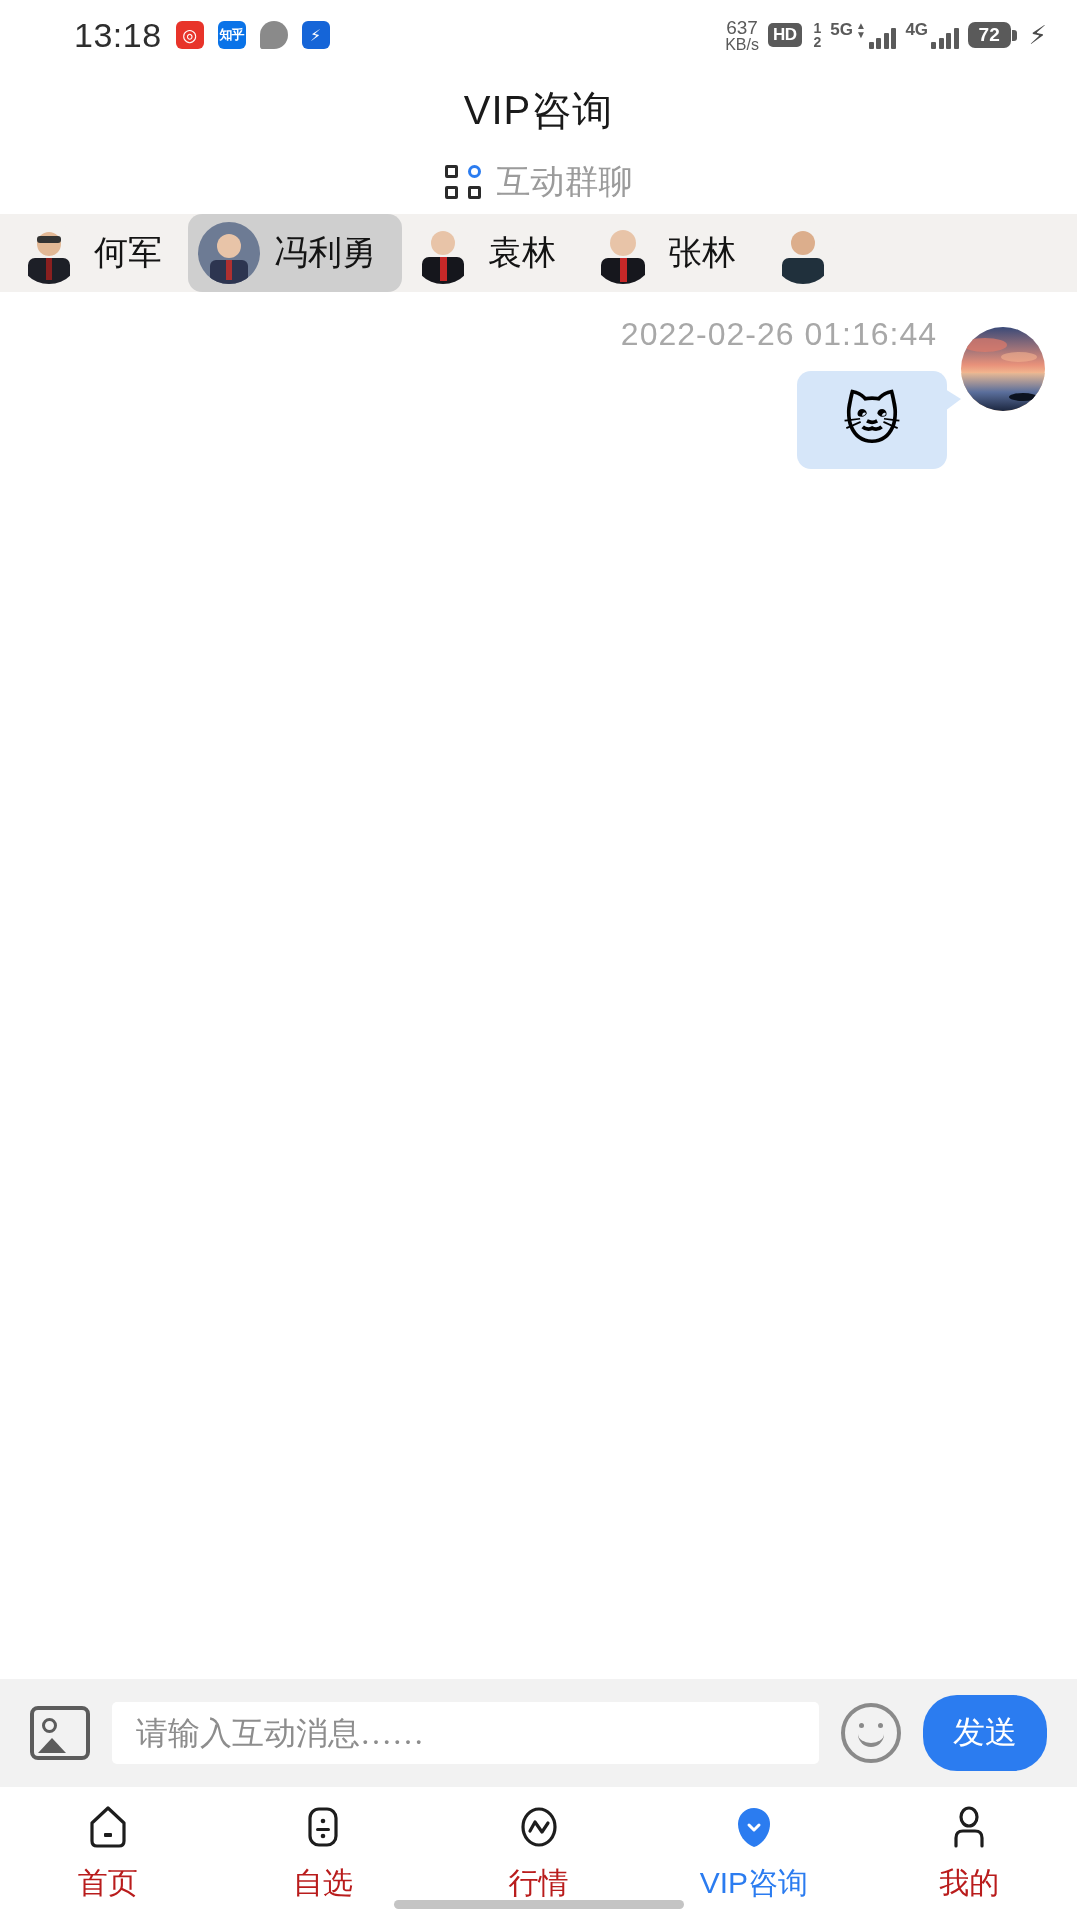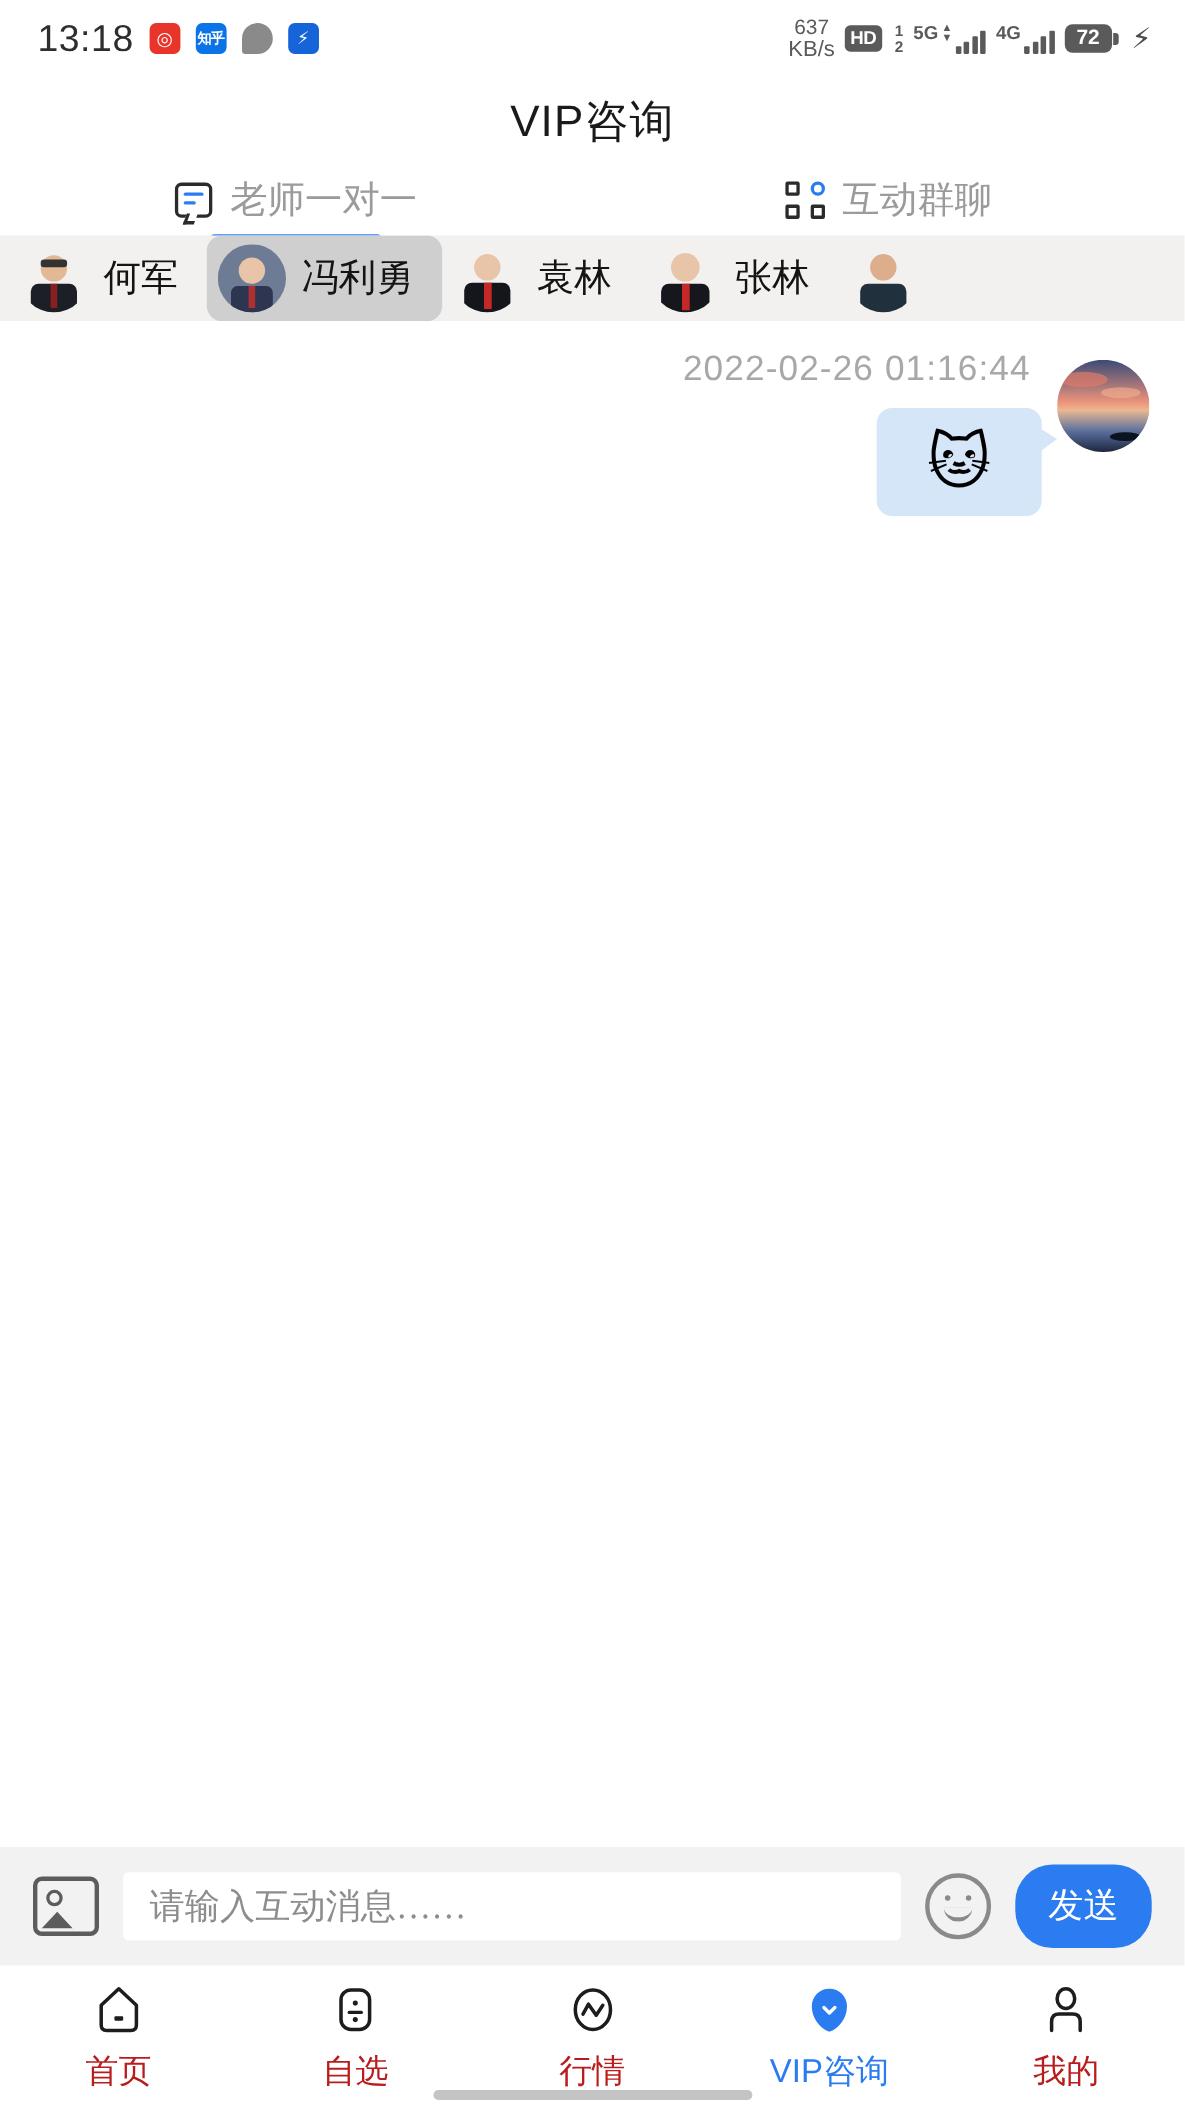--- a/index.html
+++ b/index.html
@@ -11,34 +11,34 @@
   }
   #phone { position: relative; width: 1077px; height: 1917px; background:#fff; display:flex; flex-direction:column; }
 
   
   .statusbar {
     height: 70px; flex: 0 0 70px;
     display: flex; align-items: center; justify-content: space-between;
     padding: 0 30px 0 34px; background:#fff;
   }
   .sb-left { display:flex; align-items:center; gap: 14px; }
-  .sb-clock { font-size: 34px; color:#2e2e2e; letter-spacing:0.5px; font-weight:400; }
+  .sb-clock { font-size: 34px; color:#2e2e2e; letter-spacing:0.5px; font-weight:400;margin-left:40px; }
   .sb-appicon { width: 28px; height: 28px; border-radius: 6px; display:flex; align-items:center; justify-content:center;
                 font-size: 13px; color:#fff; overflow:hidden; }
   .ic-netease { background:#e8342a; }
   .ic-netease .glyph { font-size: 17px; line-height:1; }
   .ic-zhihu { background:#0a73e8; font-size:13px; font-weight:bold; letter-spacing:-1px; }
   .ic-chat { background:#8a8a8a; border-radius:50% 50% 50% 10%/50% 50% 50% 10%; }
   .ic-flash { background:#1565d8; }
   .ic-flash .glyph { font-size:16px; }
 
   .sb-right { display:flex; align-items:center; gap: 9px; }
   .sb-speed { display:flex; flex-direction:column; align-items:center; line-height:1.0; color:#5a5a5a; }
   .sb-speed .num { font-size: 19px; }
-  .sb-speed .unit { font-size: 20px; }
+  .sb-speed .unit { font-size: 16px; }
   .hd-wrap { display:flex; align-items:center; gap:12px; }
   .hd-box { background:#5a5a5a; color:#fff; font-size:17px; font-weight:bold; border-radius:5px; padding:2px 5px; letter-spacing:-0.5px; }
   .hd-sub { display:flex; flex-direction:column; font-size:14px; color:#5a5a5a; line-height:1.0; font-weight:bold; }
   .sig-group { display:flex; align-items:flex-end; gap:3px; }
   .sig-label { font-size:17px; font-weight:bold; color:#5a5a5a; line-height:1; margin-bottom:11px; }
   .dt-arrows { display:flex; flex-direction:column; font-size:10px; line-height:0.9; color:#5a5a5a; margin-bottom:10px; }
   .bars { display:flex; align-items:flex-end; gap:2.5px; height:22px; }
   .bars i { width:5px; background:#5a5a5a; border-radius:1px; display:block; }
   .bars i:nth-child(1){ height:7px; }
   .bars i:nth-child(2){ height:11px; }
@@ -181,27 +181,20 @@
       </span>
       <span class="bolt">⚡</span>
     </div>
   </div>
 
   <div class="header">
     <div class="header-title">VIP咨询</div>
   </div>
 
   <div class="tabs">
-    <div class="tab active">
-      <span class="icon-onetoone">
-          <i class="icon-tail"></i>
-        </span>
-      <span class="tab-label">老师一对一</span>
-      <span class="tab-underline"></span>
-    </div>
     <div class="tab">
       <span class="icon-group">
         <i class="g-tl"></i>
           <i class="g-tr"></i>
           <i class="g-bl"></i>
           <i class="g-br"></i>
       </span>
       <span class="tab-label">互动群聊</span>
     </div>
   </div>

